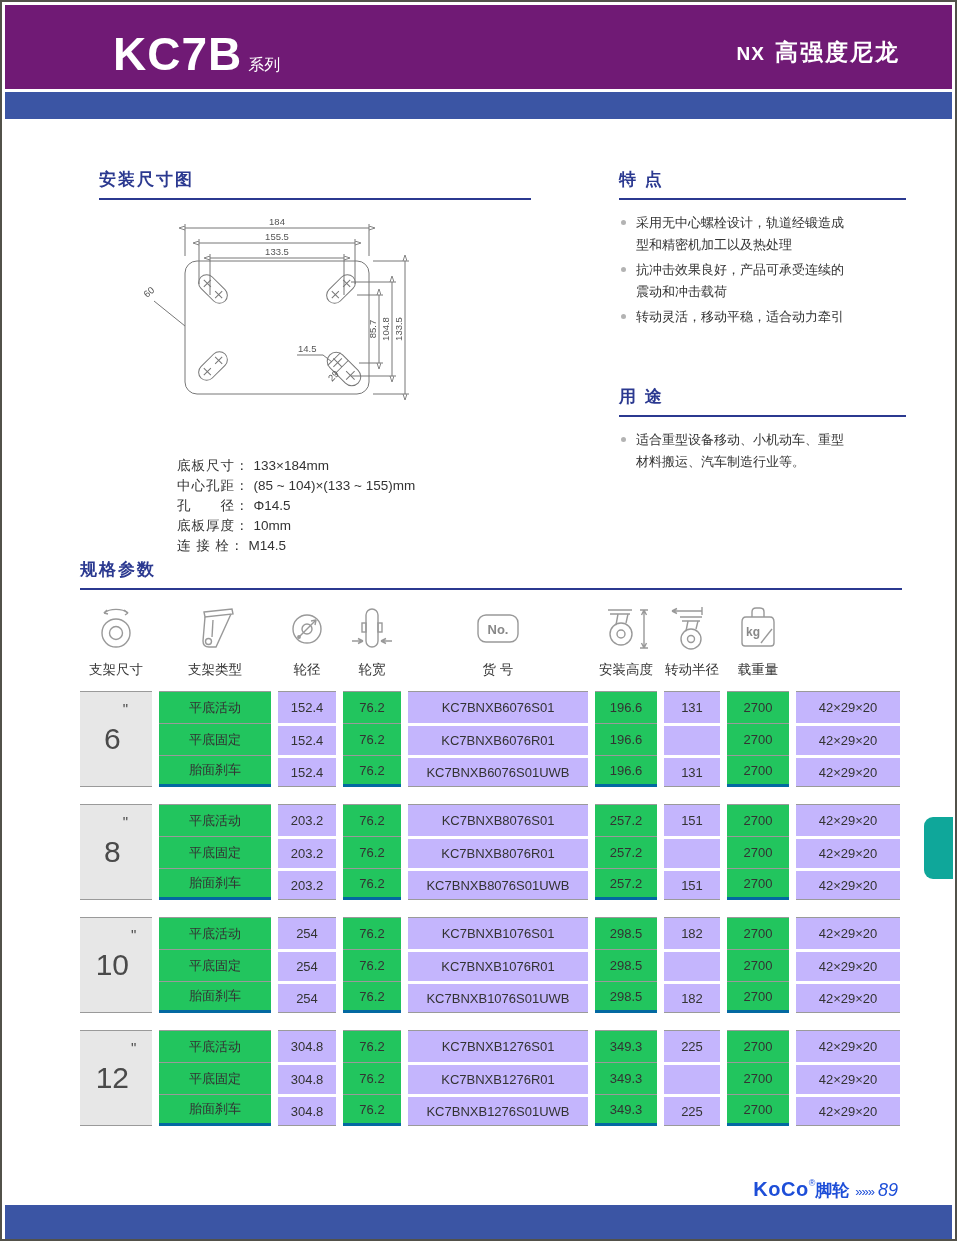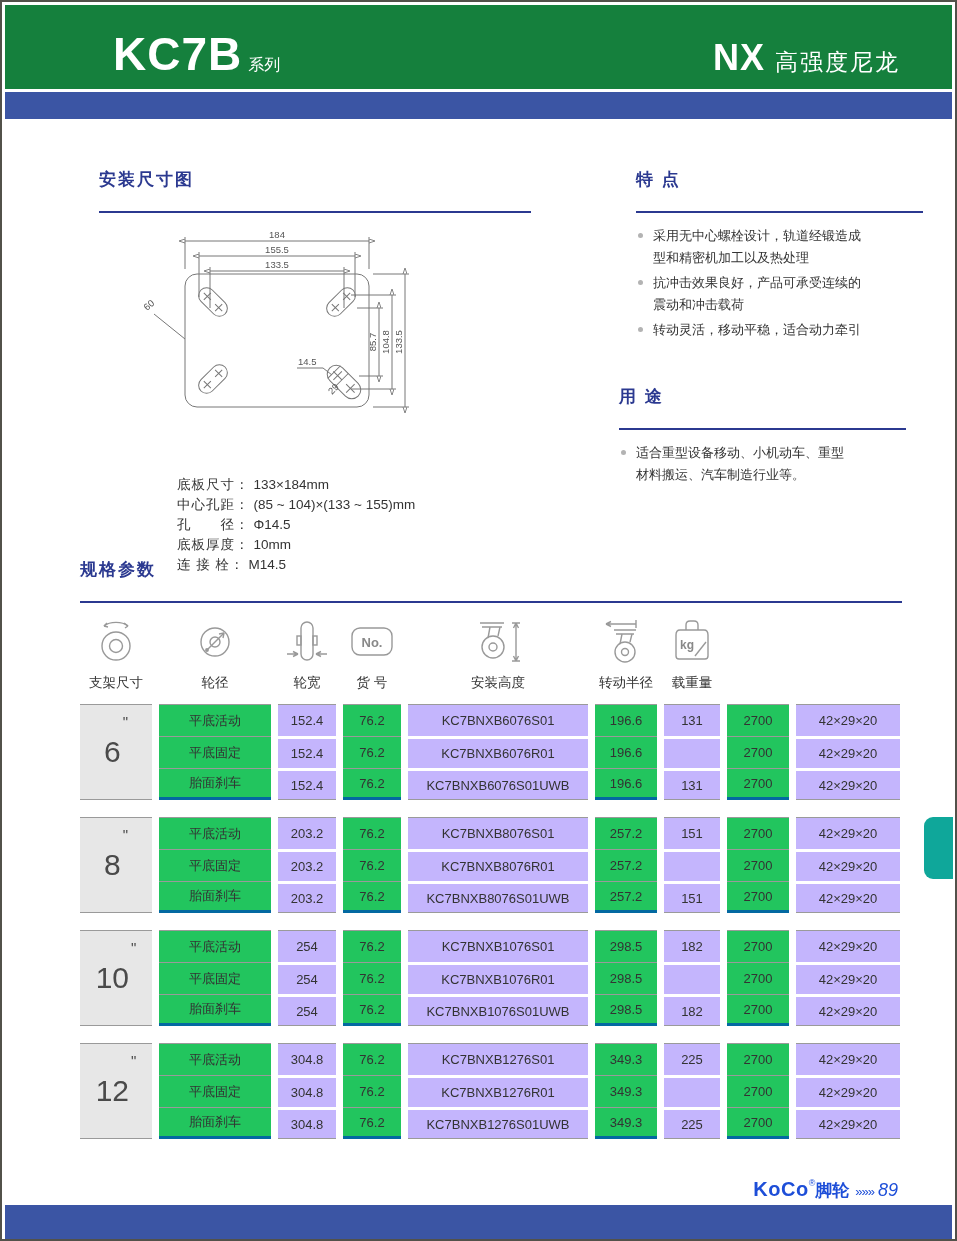--- a/index.html
+++ b/index.html
@@ -3,41 +3,41 @@
 <meta charset="utf-8">
 <style>
   html,body { margin:0; padding:0; background:#888; }
   * { box-sizing:border-box; }
   .page {
     position:relative; width:957px; height:1241px; margin:0 auto;
     background:#fff; border:2px solid #52514a; overflow:hidden;
     font-family:"Liberation Sans","DejaVu Sans",sans-serif; color:#333;
   }
   
-  .header-band { position:absolute; left:3px; right:3px; top:3px; height:84px; background:#15803d; }
+  .header-band { position:absolute; left:3px; right:3px; top:3px; height:84px; background:#701a75; }
   .header-strip { position:absolute; left:3px; right:3px; top:90px; height:27px; background:#3b55a4; }
   .series-wrap { position:absolute; left:108px; top:22px; color:#fff; }
   .series-code { font-size:46px; font-weight:bold; letter-spacing:1px; }
   .series-suffix { font-size:16px; margin-left:6px; }
   .header-right { position:absolute; right:52px; top:32px; color:#fff; white-space:nowrap; }
-  .right-code { font-size:36px; font-weight:bold; letter-spacing:1px; }
-  .right-name { font-size:23px; font-weight:normal; margin-left:10px; letter-spacing:2px; }
+  .right-code { font-size:19px; font-weight:bold; letter-spacing:1px; }
+  .right-name { font-size:23px; font-weight:bold; margin-left:10px; letter-spacing:2px; }
   
   .sec-title { font-size:17px; font-weight:bold; color:#2b3990; letter-spacing:2px;
-               padding-bottom:20px; border-bottom:2px solid #2b3990; }
+               padding-bottom:7px; border-bottom:2px solid #2b3990; }
   
   .install { position:absolute; left:97px; top:166px; width:432px; }
   .drawing { margin-top:16px; }
   .drawing svg text { font-family:"Liberation Sans",sans-serif; fill:#555; }
-  .install-specs { margin-top:16px; margin-left:78px; }
+  .install-specs { margin-top:10px; margin-left:78px; }
   .spec-row { font-size:13.5px; line-height:20px; color:#333; }
   .spec-label { letter-spacing:1px; }
   .spec-value { margin-left:4px; }
   
-  .features { position:absolute; left:634px; top:166px; width:287px; }
+  .features { position:absolute; left:617px; top:166px; width:287px; }
   .usage    { position:absolute; left:617px; top:383px; width:287px; }
   .blist { margin:12px 0 0 0; padding:0; list-style:none; width:232px; }
   .blist li { position:relative; padding-left:17px; font-size:13px; line-height:22px; margin-bottom:3px; }
   .bullet-dot { position:absolute; left:2px; top:8px; width:5px; height:5px; border-radius:50%;
                 background:#b3b3b3; }
   
   .spec-section { position:absolute; left:78px; top:556px; width:822px; }
   .tgrid { display:grid; grid-template-columns:72px 112px 58px 58px 180px 62px 56px 62px 104px;
            column-gap:7px; }
   .thead { margin-top:9px; }
@@ -184,20 +184,31 @@
         <div class="th">
           <span class="icon">
             <svg width="44" height="50" viewBox="0 0 44 50">
               <path d="M10 10 A 15 9 0 0 1 34 10"></path>
               <path d="M10 10 l3 -3 M10 10 l4 1 M34 10 l-4 -3 M34 10 l-3 2"></path>
               <circle cx="22" cy="30" r="14"></circle>
               <circle cx="22" cy="30" r="6.5"></circle>
             </svg>
           </span>
           <div class="lbl">支架尺寸</div>
+        </div>
+        <div class="th">
+          <span class="icon">
+            <svg width="44" height="50" viewBox="0 0 44 50">
+              <path d="M11 9 L39 6 L40 11 L12 14 Z"></path>
+              <path d="M12 14 L10 38 Q10 44 16 44 L23 44 L38 11"></path>
+              <path d="M20 17 L19 34"></path>
+              <circle cx="15.5" cy="38.5" r="3"></circle>
+            </svg>
+          </span>
+          <div class="lbl">支架类型</div>
         </div>
         <div class="th">
           <span class="icon">
             <svg width="44" height="50" viewBox="0 0 44 50">
               <circle cx="22" cy="26" r="14"></circle>
               <circle cx="22" cy="26" r="5"></circle>
               <path d="M13 35 L31 17"></path>
               <path d="M31 17 l-5 1 M31 17 l-1 5"></path>
               <circle cx="14" cy="34" r="1.2" fill="#999"></circle>
             </svg>

